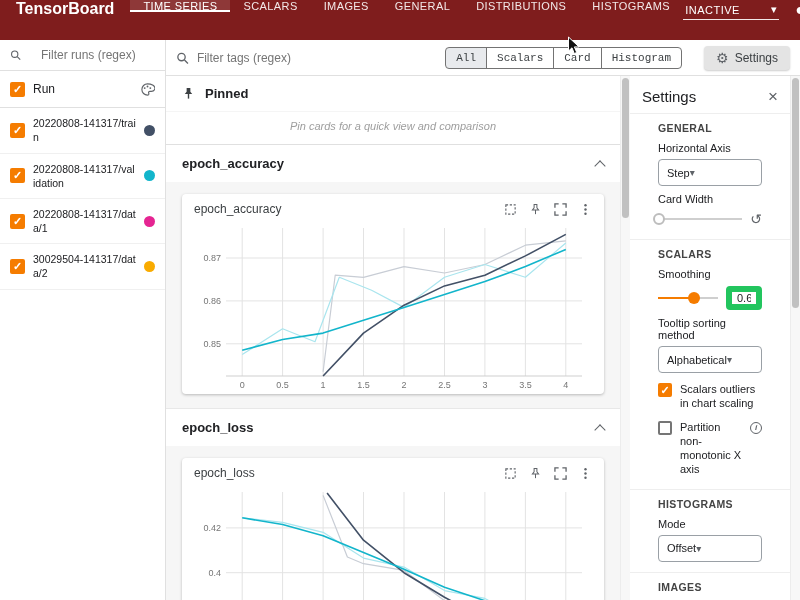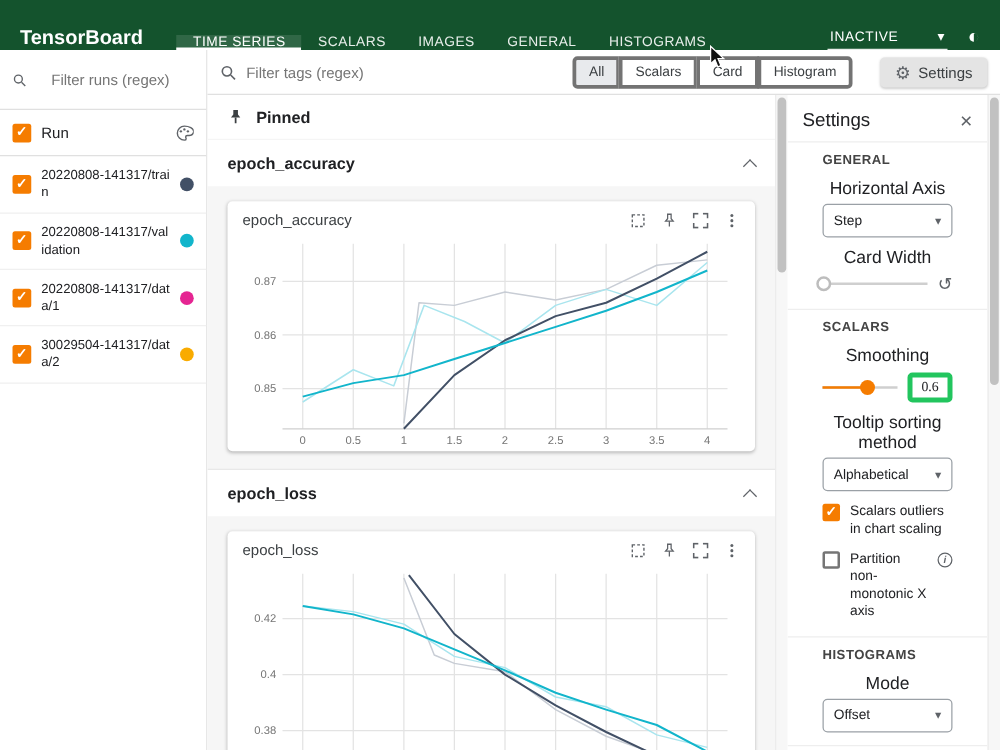--- a/index.html
+++ b/index.html
@@ -1,52 +1,52 @@
 <!DOCTYPE html>
 <html><head>
 <meta charset="utf-8">
 <style>
   *{box-sizing:border-box;margin:0;padding:0;}
   html,body{width:800px;height:600px;overflow:hidden;}
   body{font-family:"Liberation Sans",sans-serif;background:#fff;color:#202124;position:relative;}
 
   
-  .topbar{height:40px;background:#14532d;display:flex;align-items:flex-end;color:#fff;gap:11px;}
+  .topbar{height:40px;background:#7f1d1d;display:flex;align-items:flex-start;color:#fff;}
   .logo{font-size:16px;font-weight:bold;padding:0 16px;display:flex;align-items:center;white-space:nowrap;}
   .tabs{display:flex;}
   .tab{display:flex;align-items:center;padding:0 13px;font-size:11px;letter-spacing:.4px;color:rgba(255,255,255,.9);cursor:pointer;white-space:nowrap;}
   .tab.active{color:#fff;background:rgba(255,255,255,.12);box-shadow:inset 0 -2px 0 #fff;}
   .topbar-right{margin-left:auto;display:flex;align-items:center;gap:12px;padding-right:12px;}
   .status-select{display:flex;align-items:center;justify-content:space-between;width:96px;border-bottom:1px solid rgba(255,255,255,.9);font-size:11px;letter-spacing:.5px;padding:3px 2px;cursor:pointer;}
   .hicon{font-size:16px;line-height:1;cursor:pointer;display:flex;align-items:center;justify-content:center;width:18px;height:18px;}
 
   
   .app-body{display:flex;height:560px;}
   .sidebar{width:166px;min-width:166px;border-right:1px solid #e0e0e0;background:#fff;display:flex;flex-direction:column;}
   .content-col{flex:1;display:flex;flex-direction:column;min-width:0;}
   .content-row{flex:1;display:flex;min-height:0;}
 
   
-  .sidebar-filter{height:48px;display:flex;align-items:center;gap:20px;padding:0 10px;border-bottom:1px solid #e0e0e0;}
+  .sidebar-filter{height:31px;display:flex;align-items:center;gap:20px;padding:0 10px;border-bottom:1px solid #e0e0e0;}
   .sidebar-filter input,.toolbar-filter input{border:none;outline:none;font-size:12px;color:#202124;width:100%;font-family:"Liberation Sans",sans-serif;background:transparent;}
   .run-row{display:flex;align-items:center;gap:8px;padding:8px 10px;border-bottom:1px solid #f0f0f0;}
   .run-row.header-row{border-bottom:1px solid #e0e0e0;padding:10px;}
   .run-label{font-size:10.5px;line-height:1.35;word-break:break-all;flex:1;color:#202124;}
   .run-row.header-row .run-label{font-size:12px;word-break:normal;}
   .color-dot{width:11px;height:11px;border-radius:50%;flex:none;}
   .cb{width:15px;height:15px;border-radius:2px;flex:none;display:flex;align-items:center;justify-content:center;cursor:pointer;}
   .cb.checked{background:#f57c00;}
   .cb.checked .tick{color:#fff;font-size:11px;line-height:1;font-weight:bold;}
   .cb.unchecked{border:2px solid #757575;background:#fff;}
 
   
   .toolbar{height:36px;display:flex;align-items:center;padding:0 10px;border-bottom:1px solid #e0e0e0;background:#fff;gap:8px;}
   .toolbar-filter{display:flex;align-items:center;gap:8px;flex:1;min-width:0;}
   .chip-group{display:flex;margin-left:auto;}
-  .chip{font-size:11px;color:#3c4043;border:3px solid #737373;background:#fff;padding:4px 10px;margin-left:-1px;cursor:pointer;white-space:nowrap;}
+  .chip{font-size:11px;color:#3c4043;border:1px solid #737373;background:#fff;padding:4px 10px;margin-left:-1px;cursor:pointer;white-space:nowrap;font-family:Liberation Mono, monospace;}
   .chip:first-child{border-radius:4px 0 0 4px;margin-left:0;}
   .chip:last-child{border-radius:0 4px 4px 0;}
   .chip.selected{background:#e8eaed;}
   .settings-btn{display:flex;align-items:center;gap:6px;background:#e4e4e4;border-radius:4px;padding:5px 12px;font-size:12px;color:#3c4043;cursor:pointer;box-shadow:0 1px 2px rgba(0,0,0,.2);margin-left:14px;white-space:nowrap;}
   .settings-btn .gear{font-size:14px;color:#5f6368;line-height:1;}
 
   
   .main-scroll{flex:1;min-width:0;overflow:hidden;background:#fff;display:flex;flex-direction:column;}
   .pinned-header{display:flex;align-items:center;gap:10px;padding:10px 16px;font-size:13px;font-weight:bold;border-bottom:1px solid #f5f5f5;}
   .pinned-empty{text-align:center;font-size:11px;font-style:italic;color:#9e9e9e;padding:8px 0 12px;border-bottom:1px solid #e0e0e0;}
@@ -67,51 +67,52 @@
   .panel-sb .thumb{top:2px;height:230px;}
 
   
   .settings-panel{width:160px;min-width:160px;background:#fff;overflow:hidden;font-size:11px;}
   .sp-header{display:flex;align-items:center;justify-content:space-between;padding:12px 12px 8px;}
   .sp-title{font-size:15px;color:#202124;}
   .sp-close{font-size:17px;color:#5f6368;cursor:pointer;line-height:1;}
   .sp-section{padding:8px 28px 10px;border-top:1px solid #eee;}
   .sp-section:first-of-type{border-top:none;}
   .sp-heading{font-size:10.5px;font-weight:bold;color:#444;letter-spacing:.4px;margin-bottom:8px;}
-  .sp-label{font-size:14px;color:#202124;margin:7px 0 5px;text-align:center;}
-  .dropdown{display:flex;align-items:center;justify-content:space-between;border:1px solid #9aa0a6;border-radius:4px;height:27px;padding:0 8px;font-size:11px;color:#202124;cursor:pointer;background:#fff;}
+  .sp-label{font-size:11px;color:#202124;margin:7px 0 5px;}
+  .dropdown{display:flex;align-items:center;justify-content:flex-start;border:1px solid #9aa0a6;border-radius:4px;height:27px;padding:0 8px;font-size:11px;color:#202124;cursor:pointer;background:#fff;}
   .dropdown .caret{color:#5f6368;font-size:10px;}
   .slider-row{display:flex;align-items:center;gap:8px;margin:6px 0 2px;}
   .slider{position:relative;height:16px;flex:1;cursor:pointer;}
   .slider .track{position:absolute;top:7px;left:0;right:0;height:2px;background:#cfcfcf;}
   .slider .fill{position:absolute;top:7px;left:0;width:var(--pos,0%);height:2px;background:#f57c00;}
   .slider .sthumb{position:absolute;top:2px;left:var(--pos,0%);width:12px;height:12px;margin-left:-6px;border-radius:50%;background:#f57c00;}
   .slider.min .sthumb{background:#fff;border:2px solid #bdbdbd;}
   .reset{font-size:14px;color:#5f6368;cursor:pointer;line-height:1;flex:none;}
-  .num-input{width:36px;height:24px;border:4px solid #22c55e;border-radius:4px;font-size:11px;text-align:center;padding:0 5px;color:#202124;font-family:Liberation Serif, serif;}
+  .num-input{width:36px;height:24px;border:6px solid #22c55e;border-radius:4px;font-size:11px;text-align:right;padding:0 5px;color:#202124;font-family:Liberation Sans, sans-serif;}
   .cb-row{display:flex;align-items:flex-start;gap:8px;margin:9px 0 2px;cursor:pointer;}
   .cb-row .cb{width:14px;height:14px;margin-top:1px;}
   .cb-label{font-size:11px;color:#202124;line-height:1.3;flex:1;}
   .info-circle{width:12px;height:12px;border:1px solid #5f6368;border-radius:50%;color:#5f6368;font-size:8px;display:inline-flex;align-items:center;justify-content:center;flex:none;margin-top:2px;font-style:italic;font-weight:bold;}
 
   
   .mouse-cursor{position:absolute;left:567px;top:36px;z-index:50;pointer-events:none;}
 </style>
 </head>
 <body>
 
 <div class="app">
 
   <header class="topbar">
     <div class="logo">TensorBoard</div>
     <nav class="tabs">
       <div class="tab active">TIME SERIES</div>
       <div class="tab">SCALARS</div>
       <div class="tab">IMAGES</div>
       <div class="tab">GENERAL</div>
+      <div class="tab">DISTRIBUTIONS</div>
       <div class="tab">HISTOGRAMS</div>
     </nav>
     <div class="topbar-right">
       <div class="status-select">
         <span>INACTIVE</span>
         <span>▾</span>
       </div>
       <span class="hicon">◐</span>
 
     </div>
@@ -195,20 +196,21 @@
       <div class="content-row">
 
         <main class="main-scroll">
           <div class="pinned-header">
             <svg width="13" height="13" viewBox="0 0 14 14">
                 <path d="M5 1h4v4l2 2.5H3L5 5z" fill="#3c4043"></path>
                 <line x1="7" y1="7.5" x2="7" y2="12.5" stroke="#3c4043" stroke-width="1.5"></line>
               </svg>
             <span>Pinned</span>
           </div>
+          <div class="pinned-empty">Pin cards for a quick view and comparison</div>
 
           <div class="section-header">
             <span>epoch_accuracy</span>
             <span class="chev"></span>
           </div>
           <div class="section-body">
             <div class="card">
               <div class="card-head">
                 <span class="card-title">epoch_accuracy</span>
                 <span class="card-icons">

